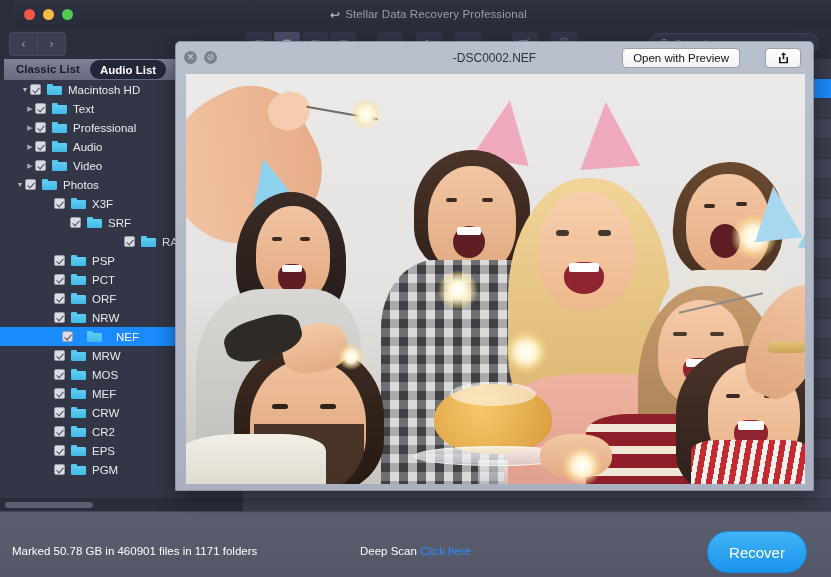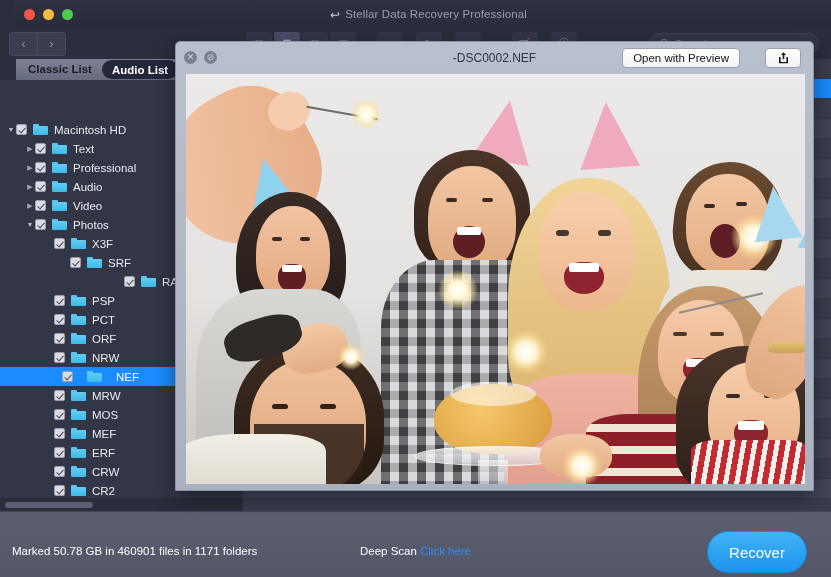--- a/index.html
+++ b/index.html
@@ -39,21 +39,21 @@
   .searchbox{position:absolute;right:12px;top:5px;width:170px;height:21px;
     border-radius:11px;background:#343749;border:1px solid #41455a;
     display:flex;align-items:center;padding:0 9px;gap:6px;box-sizing:border-box;}
   .searchbox .mag{width:8px;height:8px;border:1.4px solid #7b8096;border-radius:50%;
     position:relative;flex:none;}
   .searchbox .mag:after{content:"";position:absolute;right:-4px;bottom:-2px;width:4px;
     height:1.4px;background:#7b8096;transform:rotate(45deg);}
   .searchph{font-size:11px;color:#797e93;}
 
   
-  .tabsrow{position:absolute;left:16px;top:59px;width:243px;height:21px;
+  .tabsrow{position:absolute;left:4px;top:59px;width:243px;height:21px;
     background:linear-gradient(#7e8296,#676b80);border-bottom:1px solid #4a4d5e;}
   .tabslab{position:absolute;top:4px;font-size:11.5px;font-weight:bold;color:#1b1c24;}
   .tab-classic{left:12px;}
   .tab-file{left:86px;width:76px;height:19px;top:1px;border-radius:10px;
     background:#24273a;color:#fff;display:flex;align-items:center;justify-content:center;
     font-size:11.5px;font-weight:bold;}
 
   
   .sidebar{position:absolute;left:0;top:80px;width:243px;height:418px;
     background:#333646;overflow:hidden;}
@@ -204,21 +204,21 @@
       <div class="fprow alt"></div>
       <div class="fprow"></div>
       <div class="fprow alt"></div>
       <div class="fprow"></div>
       <div class="fprow alt"></div>
       <div class="fprow"></div>
       <div class="fprow alt"></div>
     </div>
 
   <div class="sidebar" id="tree">
-      <div class="row" style="padding-left: 6px; margin-top: 40px;">
+      <div class="row" style="padding-left: 20px;">
         <span class="arrow down">▼</span>
         <span class="cbx"></span>
         <span class="fold"></span>
         <span class="lbl">Macintosh HD</span>
       </div>
       <div class="row" style="padding-left: 25px;">
         <span class="arrow">▶</span>
         <span class="cbx"></span>
         <span class="fold"></span>
         <span class="lbl">Text</span>
@@ -234,21 +234,21 @@
         <span class="cbx"></span>
         <span class="fold"></span>
         <span class="lbl">Audio</span>
       </div>
       <div class="row" style="padding-left: 25px;">
         <span class="arrow">▶</span>
         <span class="cbx"></span>
         <span class="fold"></span>
         <span class="lbl">Video</span>
       </div>
-      <div class="row" style="padding-left: 25px;">
+      <div class="row" style="padding-left: 15px;">
         <span class="arrow down">▼</span>
         <span class="cbx"></span>
         <span class="fold"></span>
         <span class="lbl">Photos</span>
       </div>
       <div class="row" style="padding-left: 44px;">
         <span class="arrow">&nbsp;</span>
         <span class="cbx"></span>
         <span class="fold"></span>
         <span class="lbl">X3F</span>
@@ -305,26 +305,20 @@
         <span class="arrow">&nbsp;</span>
         <span class="cbx"></span>
         <span class="fold"></span>
         <span class="lbl">MOS</span>
       </div>
       <div class="row" style="padding-left: 44px;">
         <span class="arrow">&nbsp;</span>
         <span class="cbx"></span>
         <span class="fold"></span>
         <span class="lbl">MEF</span>
-      </div>
-      <div class="row" style="padding-left: 44px;">
-        <span class="arrow">&nbsp;</span>
-        <span class="cbx"></span>
-        <span class="fold"></span>
-        <span class="lbl">ERF</span>
       </div>
       <div class="row" style="padding-left: 44px;">
         <span class="arrow">&nbsp;</span>
         <span class="cbx"></span>
         <span class="fold"></span>
         <span class="lbl">CRW</span>
       </div>
       <div class="row" style="padding-left: 44px;">
         <span class="arrow">&nbsp;</span>
         <span class="cbx"></span>

